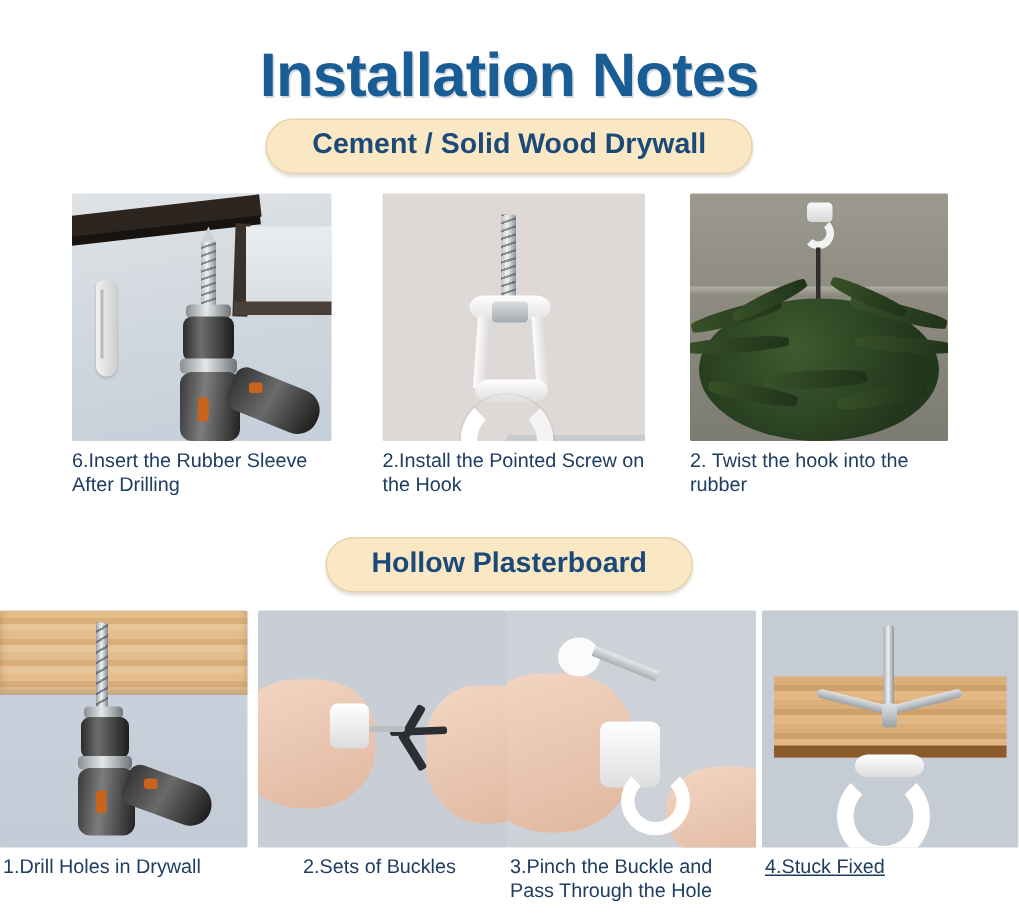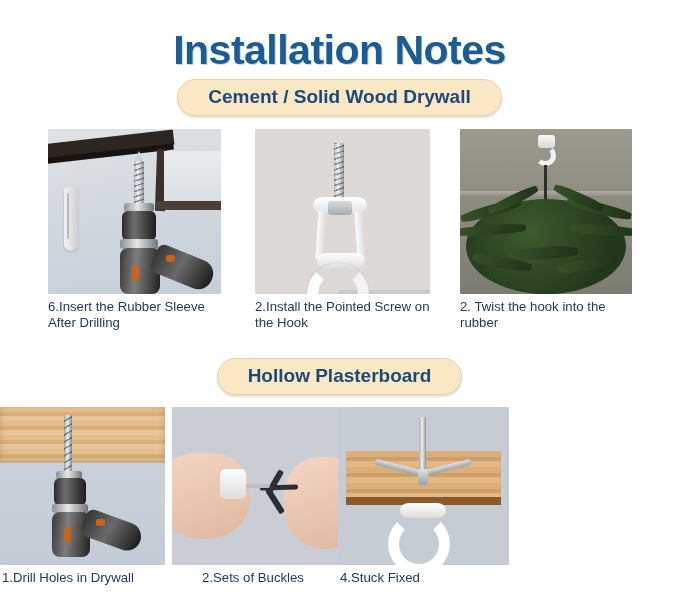--- a/index.html
+++ b/index.html
@@ -225,27 +225,38 @@
       <div class="hand" style="left:112px; top:50px; width:86px; height:92px; border-radius:40% 45% 50% 45%;"></div>
       <div class="whook"></div>
       <div class="tw" style="left:88px; top:78px; width:38px; height:5px; transform:rotate(-2deg);"></div>
       <div class="tw" style="left:100px; top:62px; width:6px; height:26px; transform:rotate(30deg);"></div>
       <div class="tw" style="left:100px; top:80px; width:6px; height:28px; transform:rotate(-32deg);"></div>
       <div class="tw" style="left:74px; top:77px; width:24px; height:4px; background:#b9bec2;"></div>
     </div>
     <div class="caption" style="width:160px; padding-left:2px;">2.Sets of Buckles</div>
   </div>
 
+  <div class="cell" style="width:170px;">
+    <div class="photo p6">
+      <div class="hand" style="left:-26px; top:42px; width:110px; height:106px;"></div>
+      <div class="hand" style="left:106px; top:104px; width:80px; height:62px; border-radius:45% 40% 50% 45%;"></div>
+      <div class="disc"></div>
+      <div class="stem"></div>
+      <div class="body"></div>
+      <div class="hookc"></div>
+    </div>
+    <div class="caption" style="width:165px; padding-left:2px;">3.Pinch the Buckle and Pass Through the Hole</div>
+  </div>
 
   <div class="cell" style="width:171px;">
     <div class="photo p7">
       <div class="board"></div>
       <div class="board-edge"></div>
       <div class="rod"></div>
       <div class="wing" style="left:36px; top:58px; width:52px; transform:rotate(14deg);"></div>
       <div class="wing" style="left:82px; top:58px; width:52px; transform:rotate(-14deg);"></div>
       <div class="wing" style="left:80px; top:62px; width:10px; height:16px;"></div>
       <div class="cap"></div>
       <div class="hookc"></div>
     </div>
-    <div class="caption" style="width:168px; padding-left:2px;">4.Stuck Fixed</div>
+    <div class="caption" style="width:168px; padding-left:2px;text-decoration:underline;">4.Stuck Fixed</div>
   </div>
 </div>
 
 </body></html>

